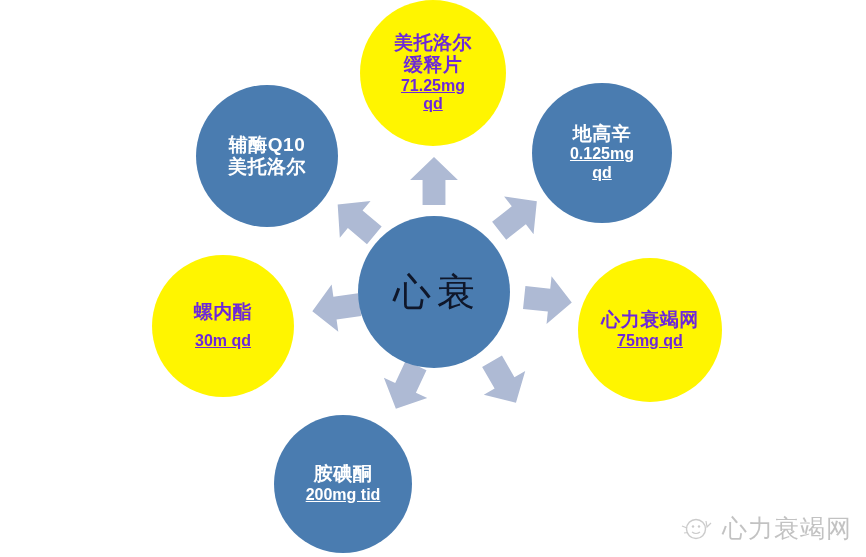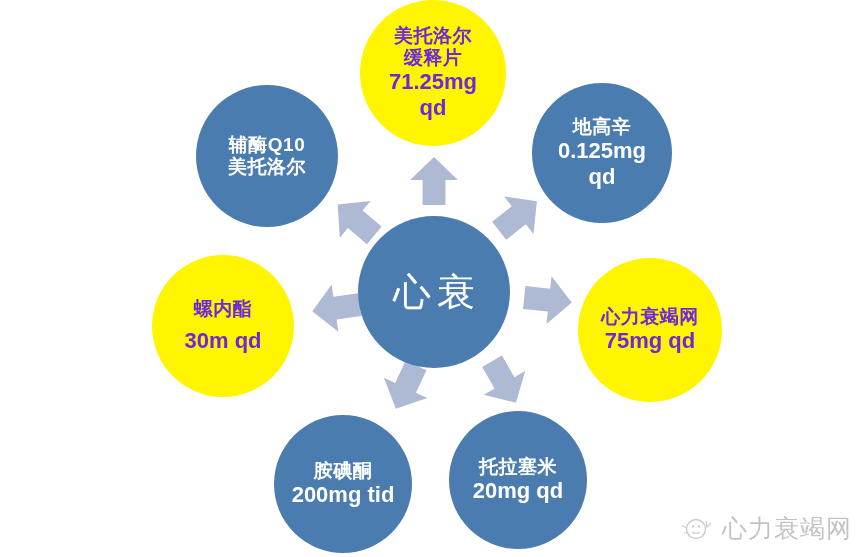--- a/index.html
+++ b/index.html
@@ -42,35 +42,36 @@
   .node.yellow {
     background: #fff500;
     color: #6d28d9;
   }
   .node .cn {
     font-size: 19px;
     font-weight: 700;
     letter-spacing: 0.5px;
   }
   .node .dose {
-    font-size: 22px;
+    font-size: 16px;
     font-weight: 700;
     letter-spacing: 0px;
+    text-decoration: underline;
   }
 
   
   #hub {
     position: absolute;
     left: 358px;
     top: 216px;
     width: 152px;
     height: 152px;
     border-radius: 50%;
     background: #4a7cb0;
-    color: #ffffff;
+    color: #0f172a;
     display: flex;
     flex-direction: column;
     align-items: center;
     justify-content: center;
     text-align: center;
   }
   #hub .hubline {
     font-size: 38px;
     font-weight: 400;
     letter-spacing: 6px;
@@ -165,24 +166,20 @@
     <span class="line cn">地高辛</span>
     <span class="line dose">0.125mg</span>
     <span class="line dose">qd</span>
   </div>
 
   <div class="node yellow" style="left:578px; top:258px; width:144px; height:144px;">
     <span class="line cn">心力衰竭网</span>
     <span class="line dose">75mg qd</span>
   </div>
 
-  <div class="node blue" style="left:449px; top:411px; width:138px; height:138px;">
-    <span class="line cn">托拉塞米</span>
-    <span class="line dose">20mg qd</span>
-  </div>
 
   <div class="node blue" style="left:274px; top:415px; width:138px; height:138px;">
     <span class="line cn">胺碘酮</span>
     <span class="line dose">200mg tid</span>
   </div>
 
   <div class="node yellow" style="left:152px; top:255px; width:142px; height:142px;gap:8px;">
     <span class="line cn">螺内酯</span>
     <span class="line dose">30m qd</span>
   </div>

